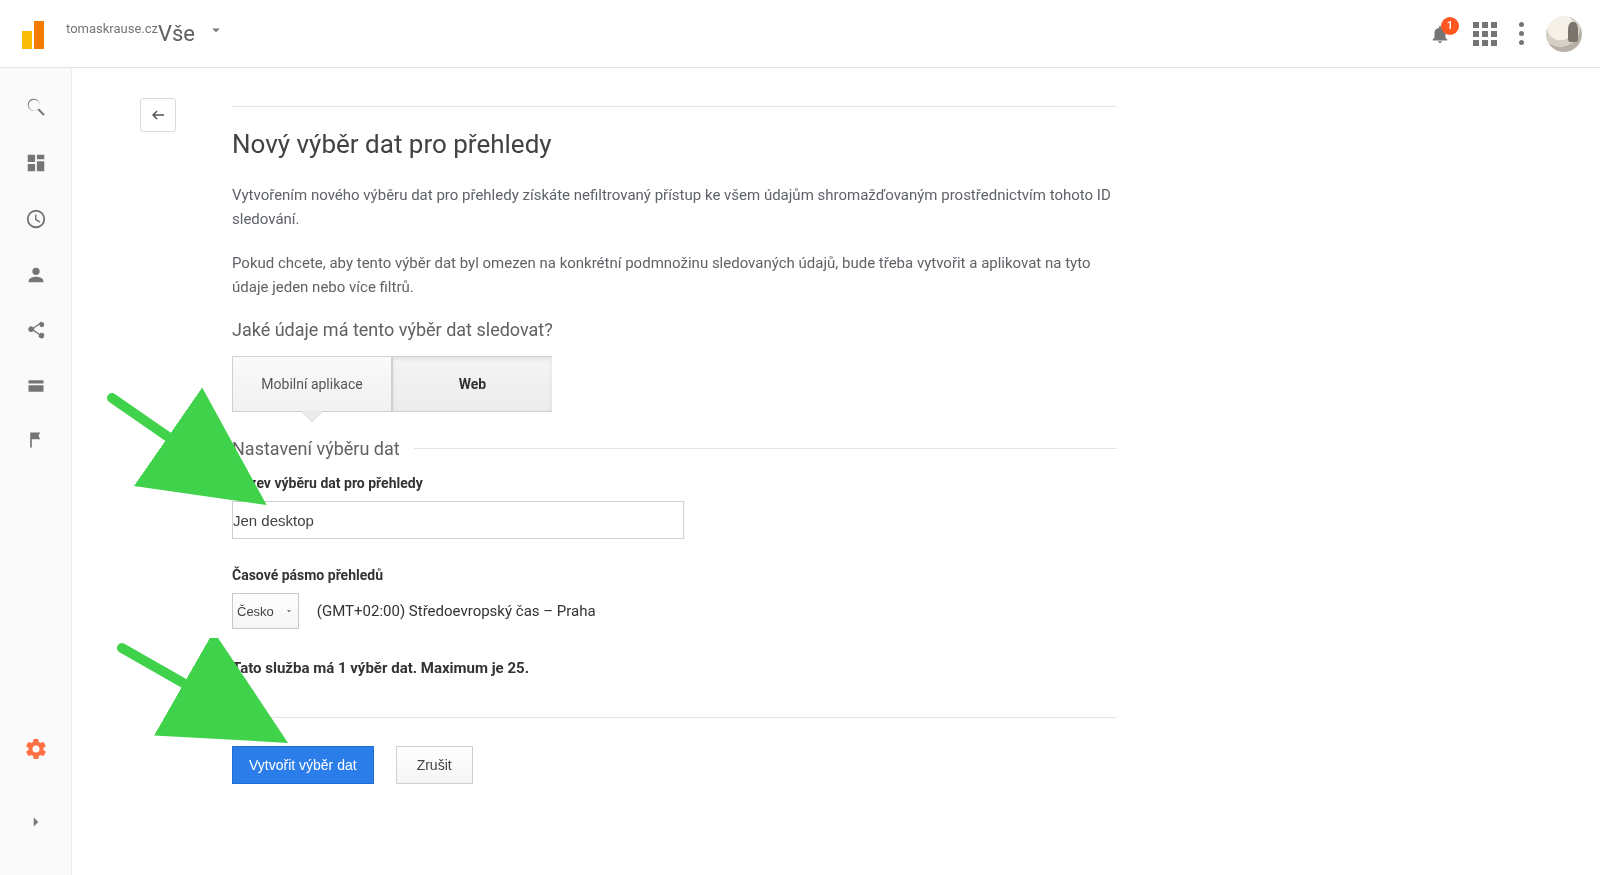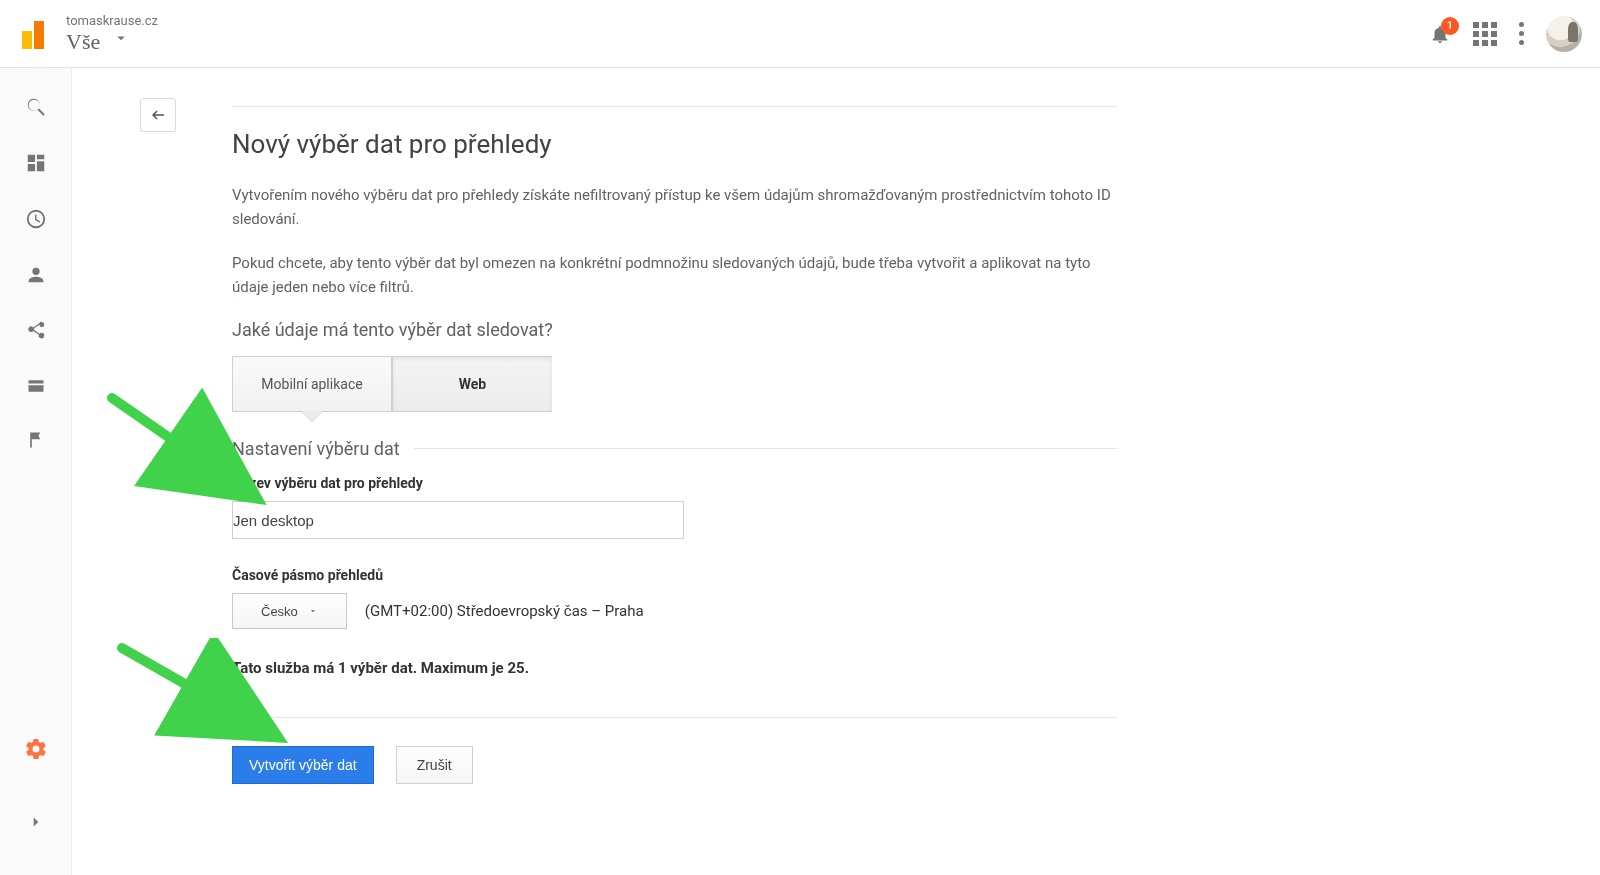--- a/index.html
+++ b/index.html
@@ -25,24 +25,24 @@
     display: flex;
     justify-content: center;
   }
   .logo {
     width: 30px; height: 30px;
     display: flex; align-items: flex-end;
   }
   .logo .bar1 { width: 10px; height: 18px; background:#fbbc05; margin-right:2px;}
   .logo .bar2 { width: 10px; height: 28px; background:#f57c00;}
   .property {
-    display:flex; flex-direction:column; margin-left:6px; cursor:pointer;
+    display:flex; flex-direction:row; margin-left:6px; cursor:pointer;
   }
   .property .domain { font-size:13px; color:#757575; line-height:16px;}
-  .property .view-row { display:flex; align-items:flex-start;font-family:Liberation Serif, serif; }
+  .property .view-row { display:flex; align-items:flex-start; }
   .property .view-name { font-size:22px; color:#616161; font-weight:400;}
   .property .caret { margin-left:12px; }
   .hdr-spacer { flex:1; }
   .hdr-actions { display:flex; align-items:center; gap:22px; color:#757575;}
   .bell-wrap { position:relative; }
   .badge {
     position:absolute; top:-6px; right:-8px;
     background:#ff5722; color:#fff;
     width:18px; height:18px; border-radius:50%;
     font-size:11px; display:flex; align-items:center; justify-content:center;
@@ -125,21 +125,21 @@
   }
   
   .field-label { font-size:14px; font-weight:700; color:#333; margin-bottom:10px;}
   .text-input {
     width:452px; height:38px; border:1px solid #d0d0d0;
     padding:0 0; font-size:15px; color:#444;
     margin-bottom:28px; outline:none;
   }
   .tz-row { display:flex; align-items:center; gap:18px; margin-bottom:30px;}
   .dd-btn {
-    height:36px; padding:0 28px; border:1px solid #c8c8c8;
+    height:36px; padding:0 4px; border:1px solid #c8c8c8;
     background:linear-gradient(#fefefe,#f5f5f5);
     display:flex;align-items:center; gap:10px; cursor:pointer;
     font-size:13px; color:#444;
   }
   .tz-text { font-size:15px; color:#333;}
   .quota { font-size:15px; font-weight:700; color:#333; margin-bottom:40px;}
   .hr2 { border:none; border-top:1px solid #e5e5e5; margin: 6px 0 28px 0;}
   .actions { display:flex; gap:22px;}
   .btn-primary {
     height:38px; padding:0 16px; background:#2b7de9; color:#fff;

